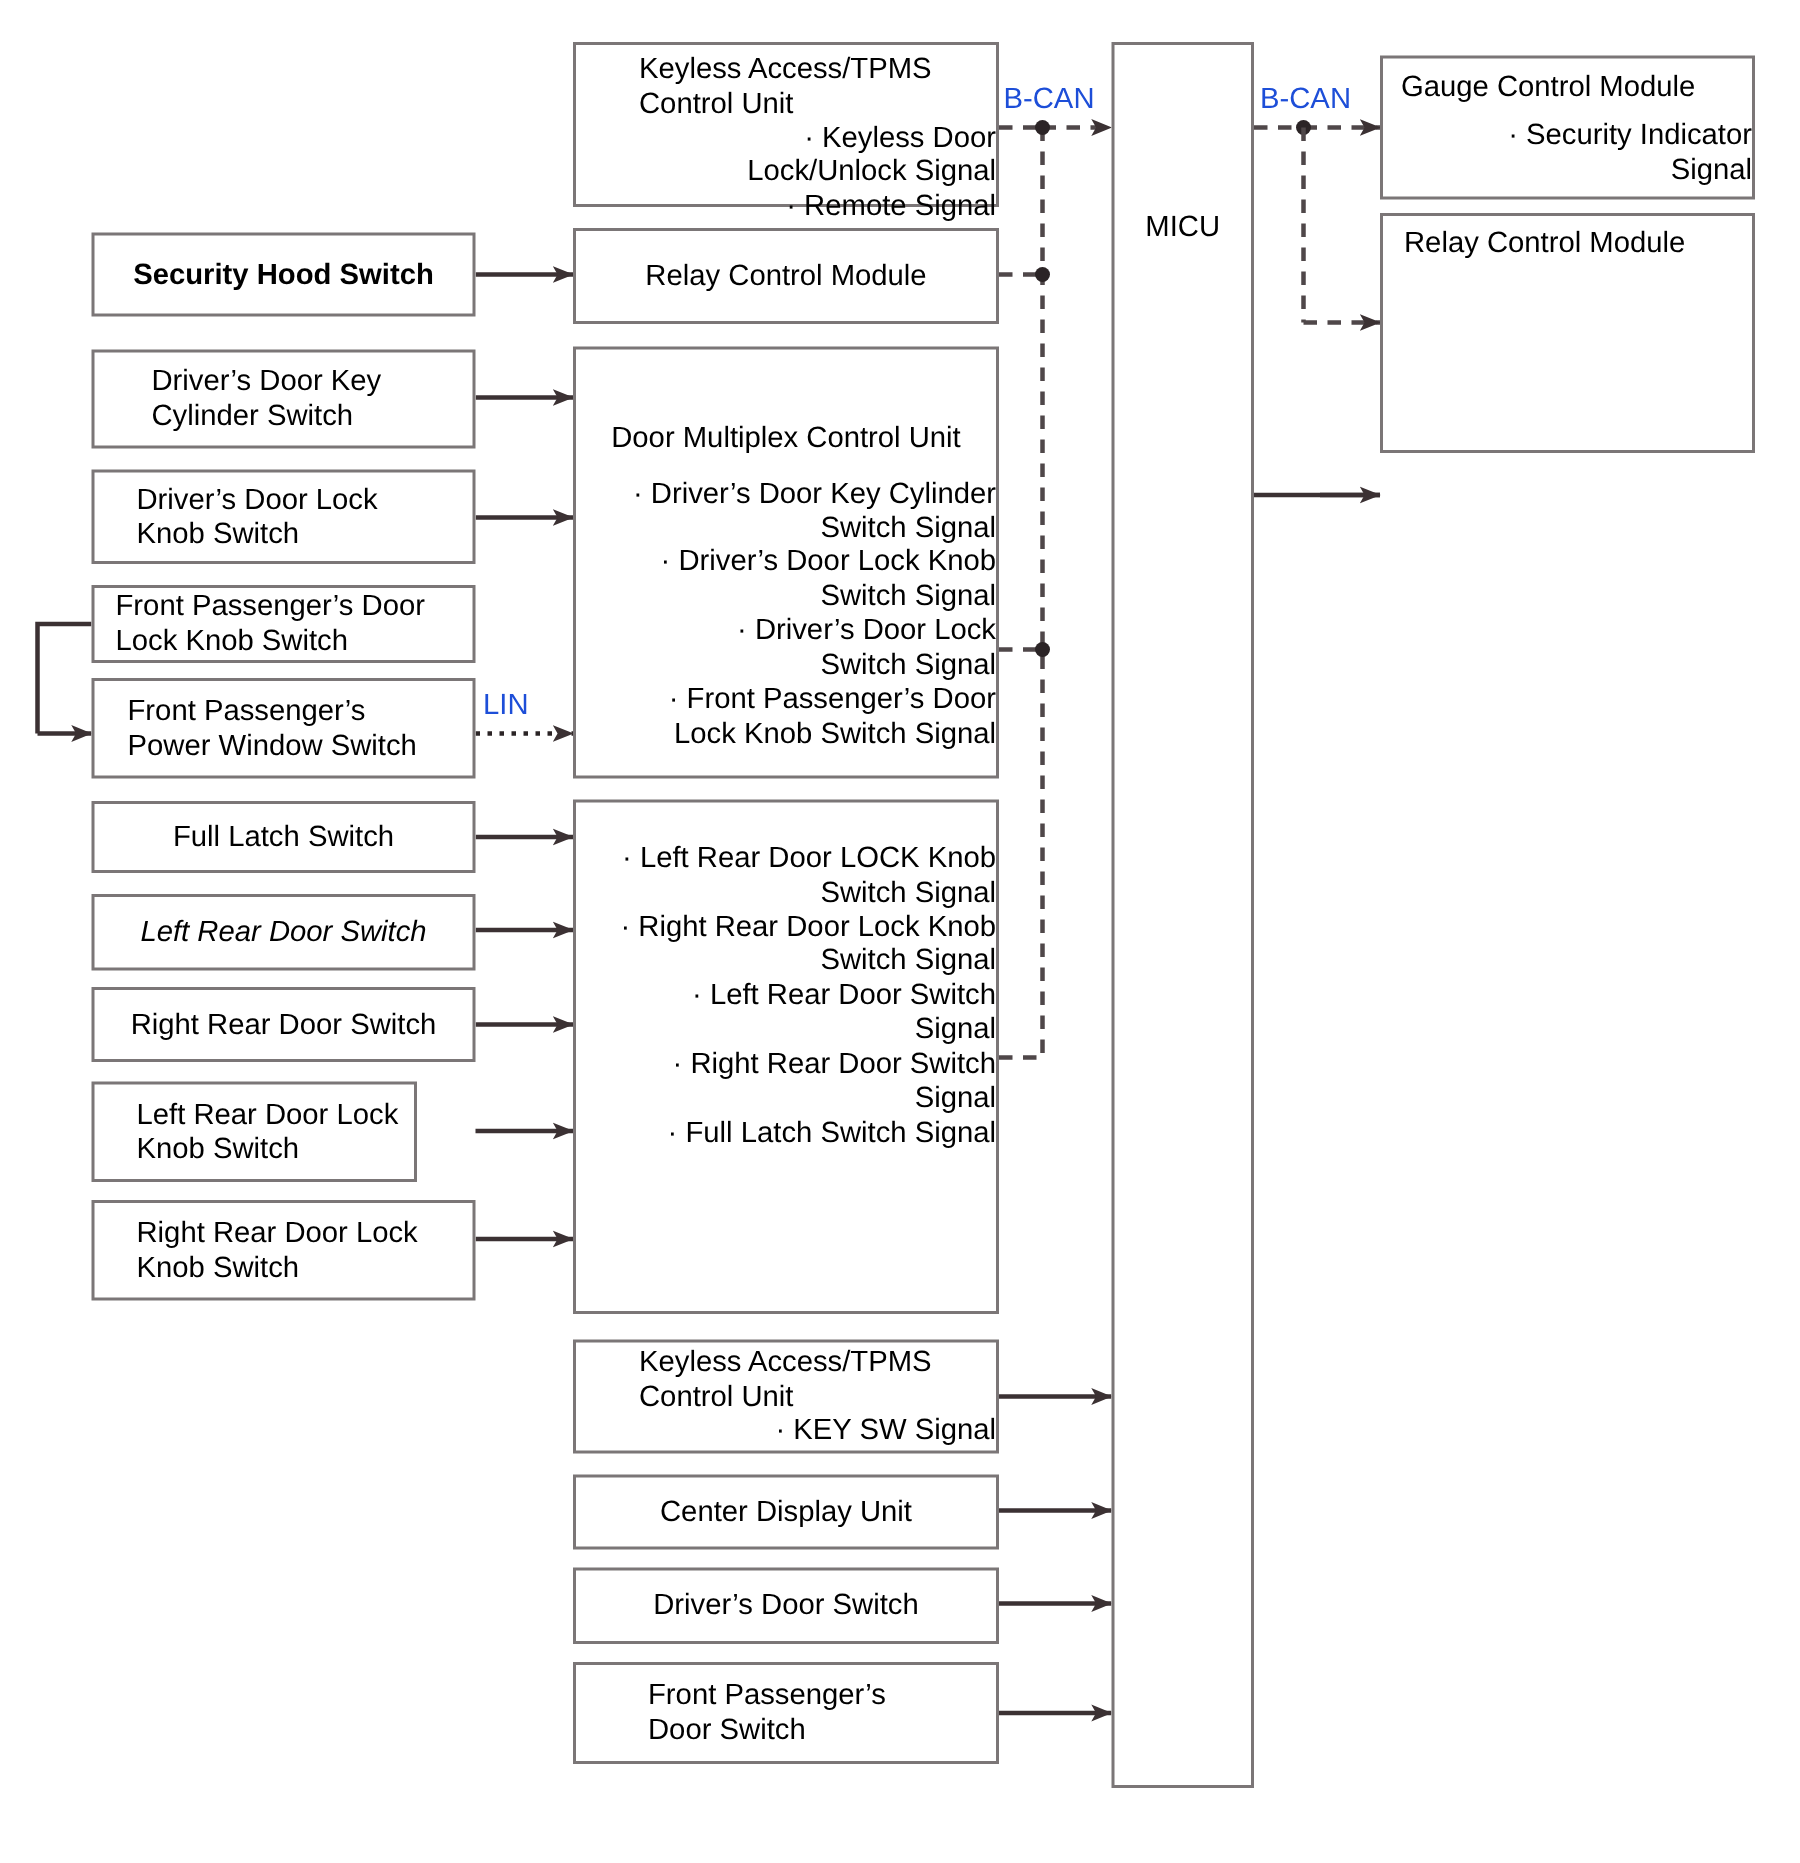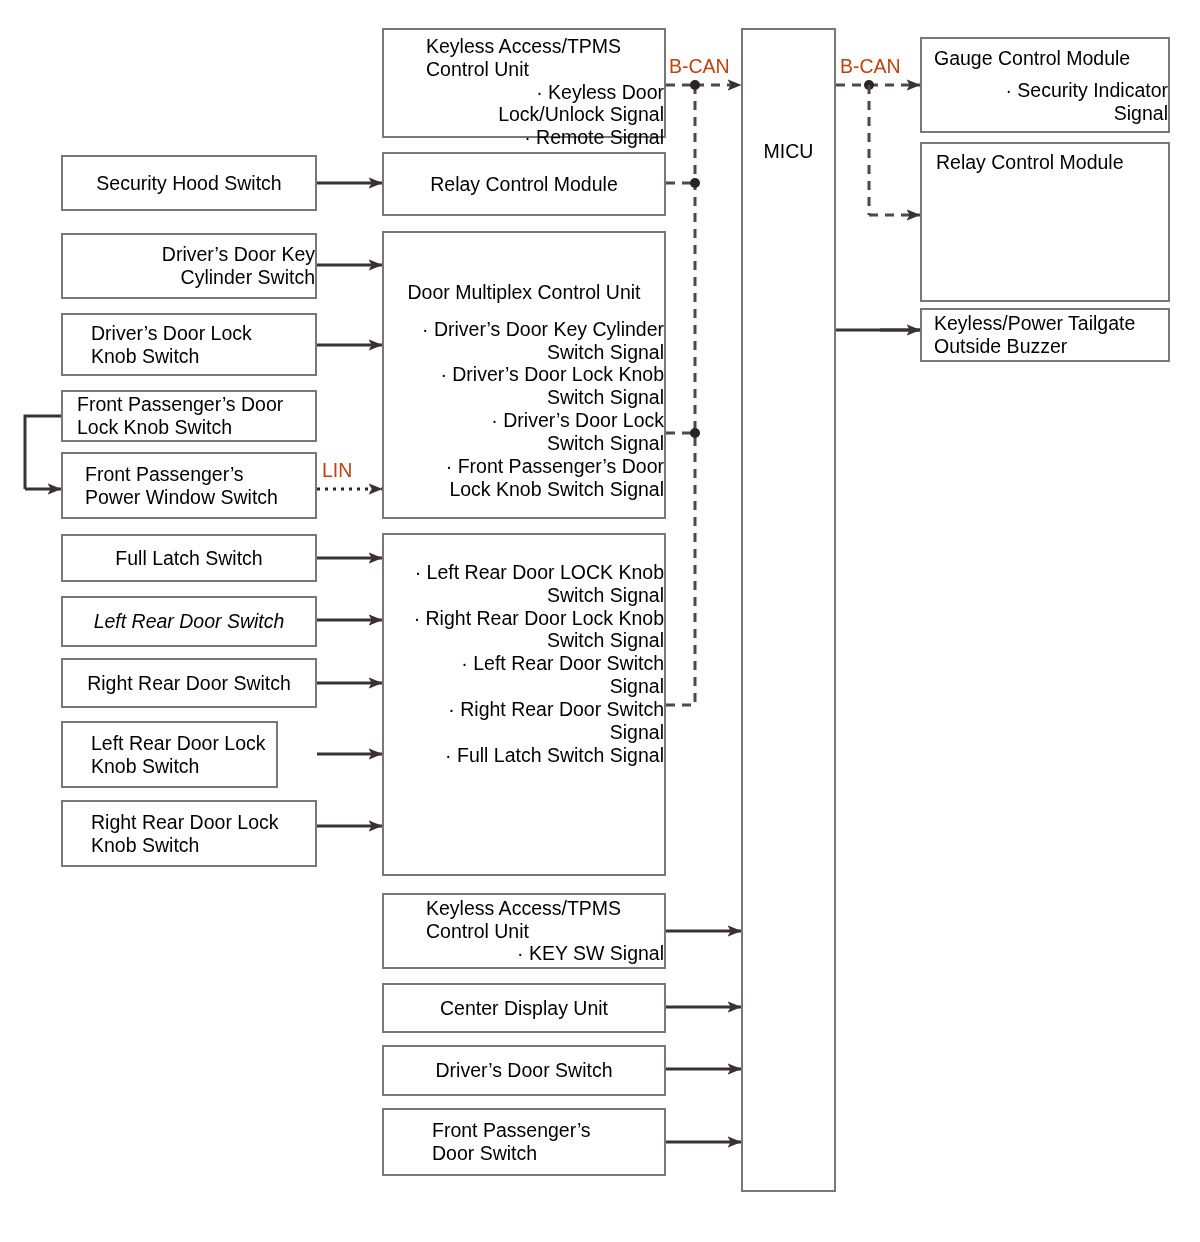--- a/index.html
+++ b/index.html
@@ -40,21 +40,21 @@
     text-align: right;
   }
   .pad-l { padding-left: 10px; }
   .gap-sm { margin-top: 9px; }
   .gap-md { margin-top: 14px; }
 
   .label {
     position: absolute;
     font-size: 19.5px;
     line-height: 1;
-    color: #c2410c;
+    color: #1d4ed8;
     white-space: nowrap;
   }
 
   svg.wires {
     position: absolute;
     left: 0;
     top: 0;
     width: 1200px;
     height: 1242px;
     overflow: visible;
@@ -134,26 +134,26 @@
   </svg>
 
   <div class="box" style="left:741px; top:28px; width:95px; height:1164px;">
     <div class="title" style="position:absolute; left:0; right:0; top:110px;">MICU</div>
   </div>
 
   <div class="label" style="left:669px; top:57px;">B-CAN</div>
   <div class="label" style="left:840px; top:57px;">B-CAN</div>
   <div class="label" style="left:322px; top:461px;">LIN</div>
 
-  <div class="box" style="left:61px; top:155px; width:256px; height:56px;">
+  <div class="box" style="left:61px; top:155px; width:256px; height:56px;font-weight:bold;">
     <div class="title">Security Hood Switch</div>
   </div>
 
   <div class="box pad-l" style="left:61px; top:233px; width:256px; height:66px;">
-    <div class="title left" style="padding-left:28px;text-align:right;">Driver’s Door Key
+    <div class="title left" style="padding-left:28px;">Driver’s Door Key
 Cylinder Switch</div>
   </div>
 
   <div class="box" style="left:61px; top:313px; width:256px; height:63px;">
     <div class="title left" style="padding-left:28px;">Driver’s Door Lock
 Knob Switch</div>
   </div>
 
   <div class="box" style="left:61px; top:390px; width:256px; height:52px;">
     <div class="title left" style="padding-left:14px;">Front Passenger’s Door
@@ -245,18 +245,14 @@
   <div class="box" style="left:920px; top:37px; width:250px; height:96px; justify-content:flex-start; padding-top:8px;">
     <div class="title left" style="padding-left:12px;">Gauge Control Module</div>
     <div class="body gap-sm" style="padding-left:12px;">· Security Indicator
 Signal</div>
   </div>
 
   <div class="box" style="left:920px; top:142px; width:250px; height:160px; justify-content:flex-start; padding-top:7px;">
     <div class="title left" style="padding-left:14px;">Relay Control Module</div>
   </div>
 
-  <div class="box" style="left:920px; top:308px; width:250px; height:54px;">
-    <div class="title left" style="padding-left:12px;">Keyless/Power Tailgate
-Outside Buzzer</div>
-  </div>
 
 </div>
 
 </body></html>

